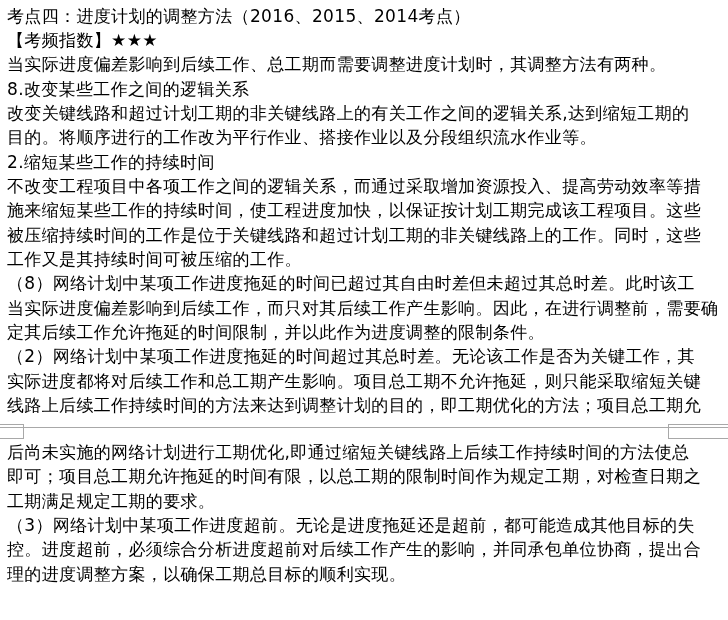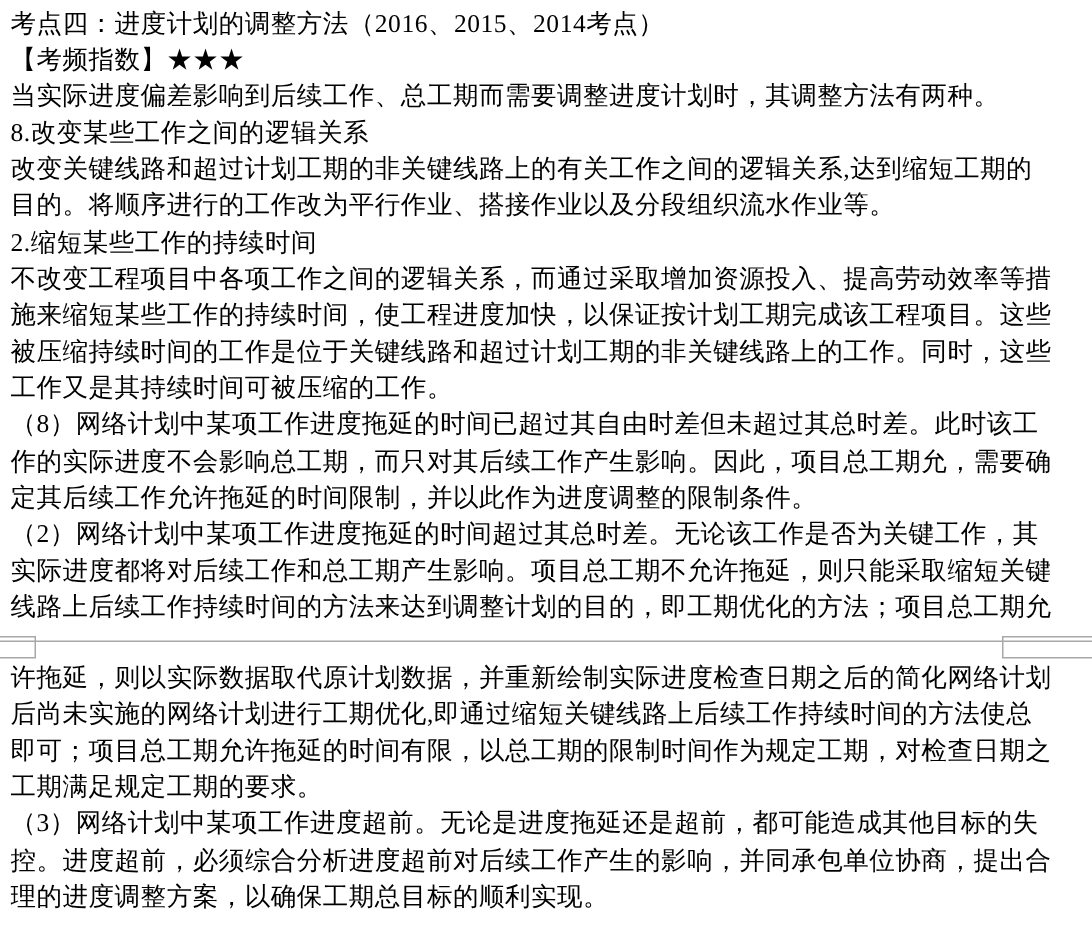--- a/index.html
+++ b/index.html
@@ -15,21 +15,20 @@
     width: 728px;
     height: 620px;
     background: #ffffff;
     font-family: "DejaVu Sans", sans-serif;
     color: #000000;
   }
   .text-block {
     position: absolute;
     left: 7px;
     width: 716px;
-    font-family: Liberation Serif, serif;
   }
   .text-block .line {
     height: 24.35px;
     line-height: 24.35px;
     font-size: 17px;
     letter-spacing: 0.35px;
     white-space: nowrap;
     overflow: hidden;
     color: #000000;
   }
@@ -70,33 +69,32 @@
     <div class="line">当实际进度偏差影响到后续工作、总工期而需要调整进度计划时，其调整方法有两种。</div>
     <div class="line">8.改变某些工作之间的逻辑关系</div>
     <div class="line">改变关键线路和超过计划工期的非关键线路上的有关工作之间的逻辑关系,达到缩短工期的</div>
     <div class="line">目的。将顺序进行的工作改为平行作业、搭接作业以及分段组织流水作业等。</div>
     <div class="line">2.缩短某些工作的持续时间</div>
     <div class="line">不改变工程项目中各项工作之间的逻辑关系，而通过采取增加资源投入、提高劳动效率等措</div>
     <div class="line">施来缩短某些工作的持续时间，使工程进度加快，以保证按计划工期完成该工程项目。这些</div>
     <div class="line">被压缩持续时间的工作是位于关键线路和超过计划工期的非关键线路上的工作。同时，这些</div>
     <div class="line">工作又是其持续时间可被压缩的工作。</div>
     <div class="line">（8）网络计划中某项工作进度拖延的时间已超过其自由时差但未超过其总时差。此时该工</div>
-    <div class="line">作的实际进度不会影响总工期，而只对其后续工作产生影响。因此，项目总工期允，需要确</div>
+    <div class="line">当实际进度偏差影响到后续工作，而只对其后续工作产生影响。因此，在进行调整前，需要确</div>
     <div class="line">定其后续工作允许拖延的时间限制，并以此作为进度调整的限制条件。</div>
     <div class="line">（2）网络计划中某项工作进度拖延的时间超过其总时差。无论该工作是否为关键工作，其</div>
     <div class="line">实际进度都将对后续工作和总工期产生影响。项目总工期不允许拖延，则只能采取缩短关键</div>
     <div class="line">线路上后续工作持续时间的方法来达到调整计划的目的，即工期优化的方法；项目总工期允</div>
   </div>
 
   <div class="page-boundary-line"></div>
   <div class="page-corner page-corner-left"></div>
   <div class="page-corner page-corner-right"></div>
 
   <div class="text-block block-page2">
-    <div class="line">许拖延，则以实际数据取代原计划数据，并重新绘制实际进度检查日期之后的简化网络计划</div>
     <div class="line">后尚未实施的网络计划进行工期优化,即通过缩短关键线路上后续工作持续时间的方法使总</div>
     <div class="line">即可；项目总工期允许拖延的时间有限，以总工期的限制时间作为规定工期，对检查日期之</div>
     <div class="line">工期满足规定工期的要求。</div>
     <div class="line">（3）网络计划中某项工作进度超前。无论是进度拖延还是超前，都可能造成其他目标的失</div>
     <div class="line">控。进度超前，必须综合分析进度超前对后续工作产生的影响，并同承包单位协商，提出合</div>
     <div class="line">理的进度调整方案，以确保工期总目标的顺利实现。</div>
   </div>
 
 </div>
 

